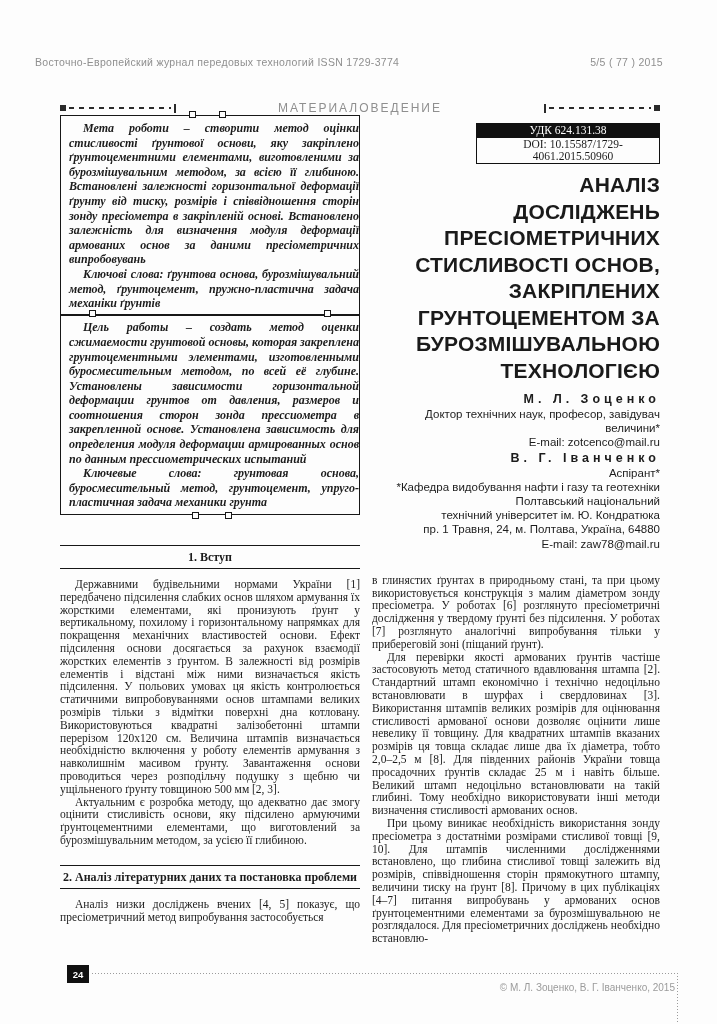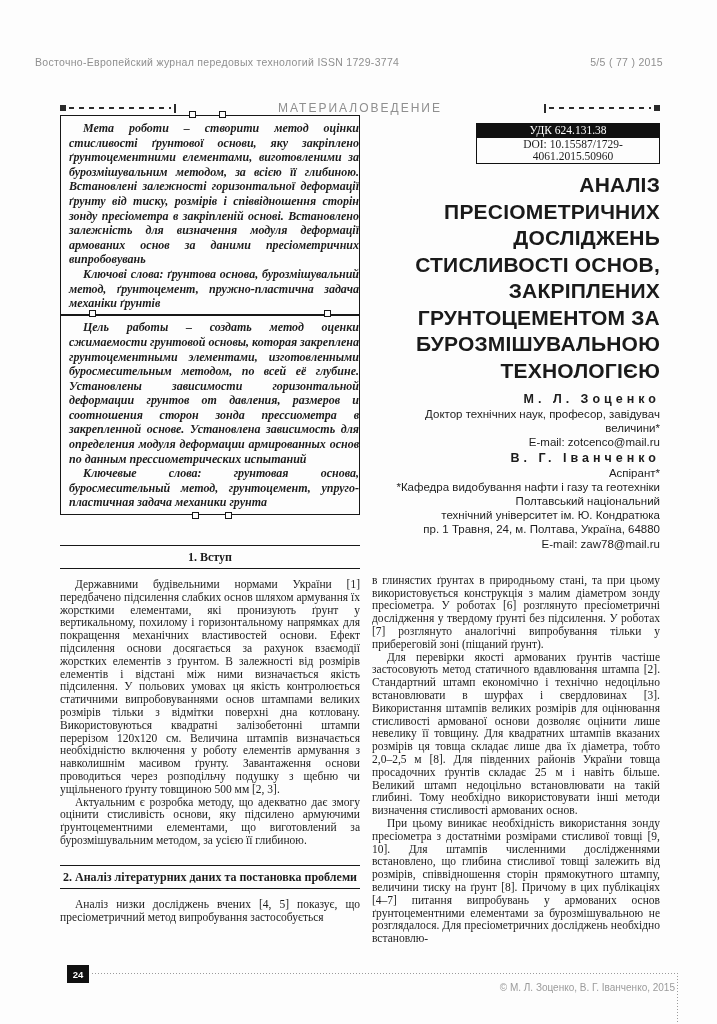--- a/index.html
+++ b/index.html
@@ -157,22 +157,22 @@
 
   </div>
 
   <div class="col-right">
 
     <div class="udc">УДК 624.131.38</div>
     <div class="doi">DOI: 10.15587/1729-4061.2015.50960</div>
 
     <div class="art-title">
       <div>АНАЛІЗ</div>
+      <div>ДОСЛІДЖЕНЬ</div>
       <div>ПРЕСІОМЕТРИЧНИХ</div>
-      <div>ДОСЛІДЖЕНЬ</div>
       <div>СТИСЛИВОСТІ ОСНОВ,</div>
       <div>ЗАКРІПЛЕНИХ</div>
       <div>ГРУНТОЦЕМЕНТОМ ЗА</div>
       <div>БУРОЗМІШУВАЛЬНОЮ</div>
       <div>ТЕХНОЛОГІЄЮ</div>
     </div>
 
     <div class="authors">
       <div class="aname">М. Л. Зоценко</div>
       <div>Доктор технічних наук, професор, завідувач величини*</div>

